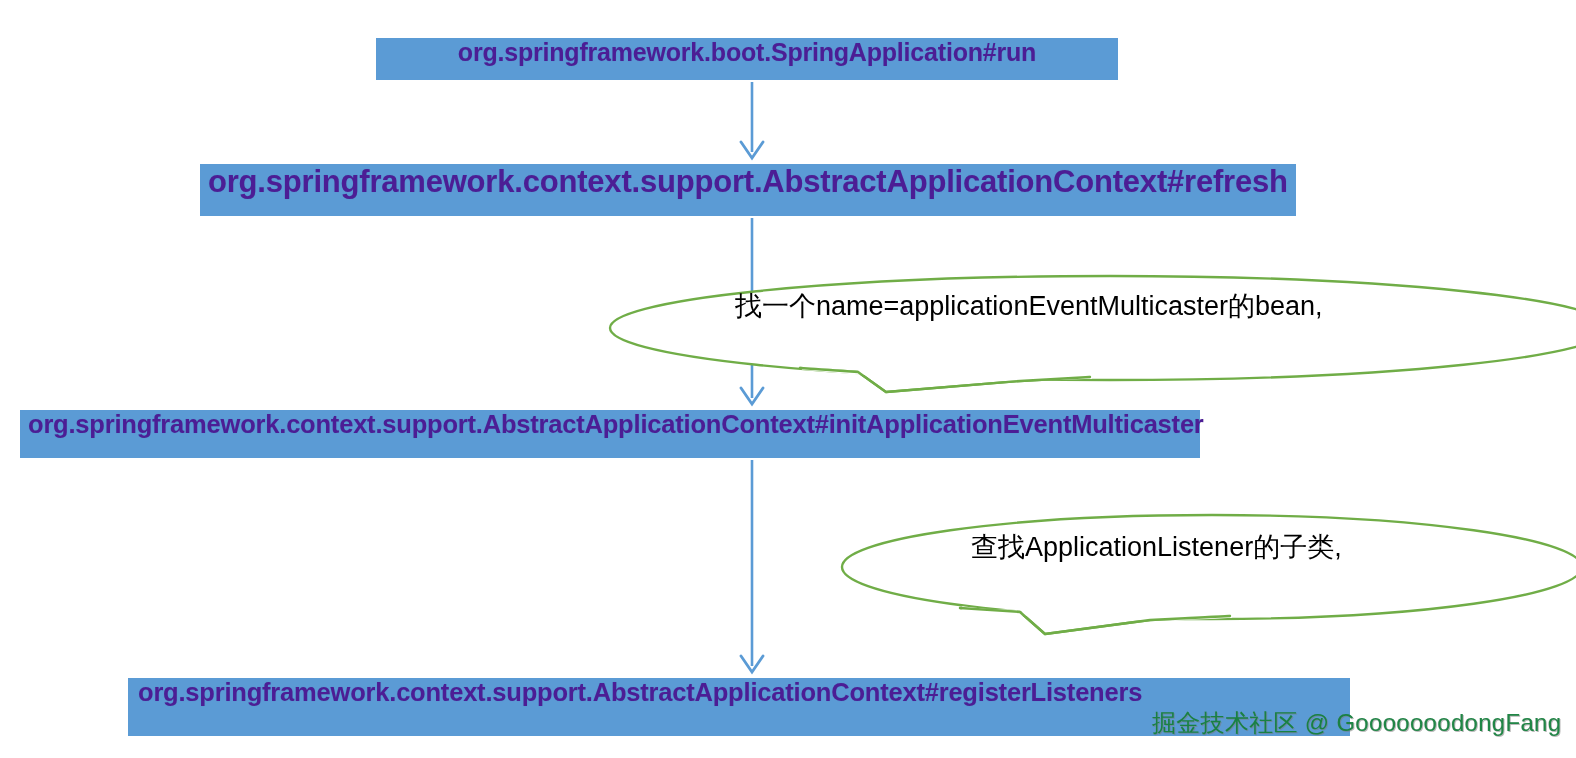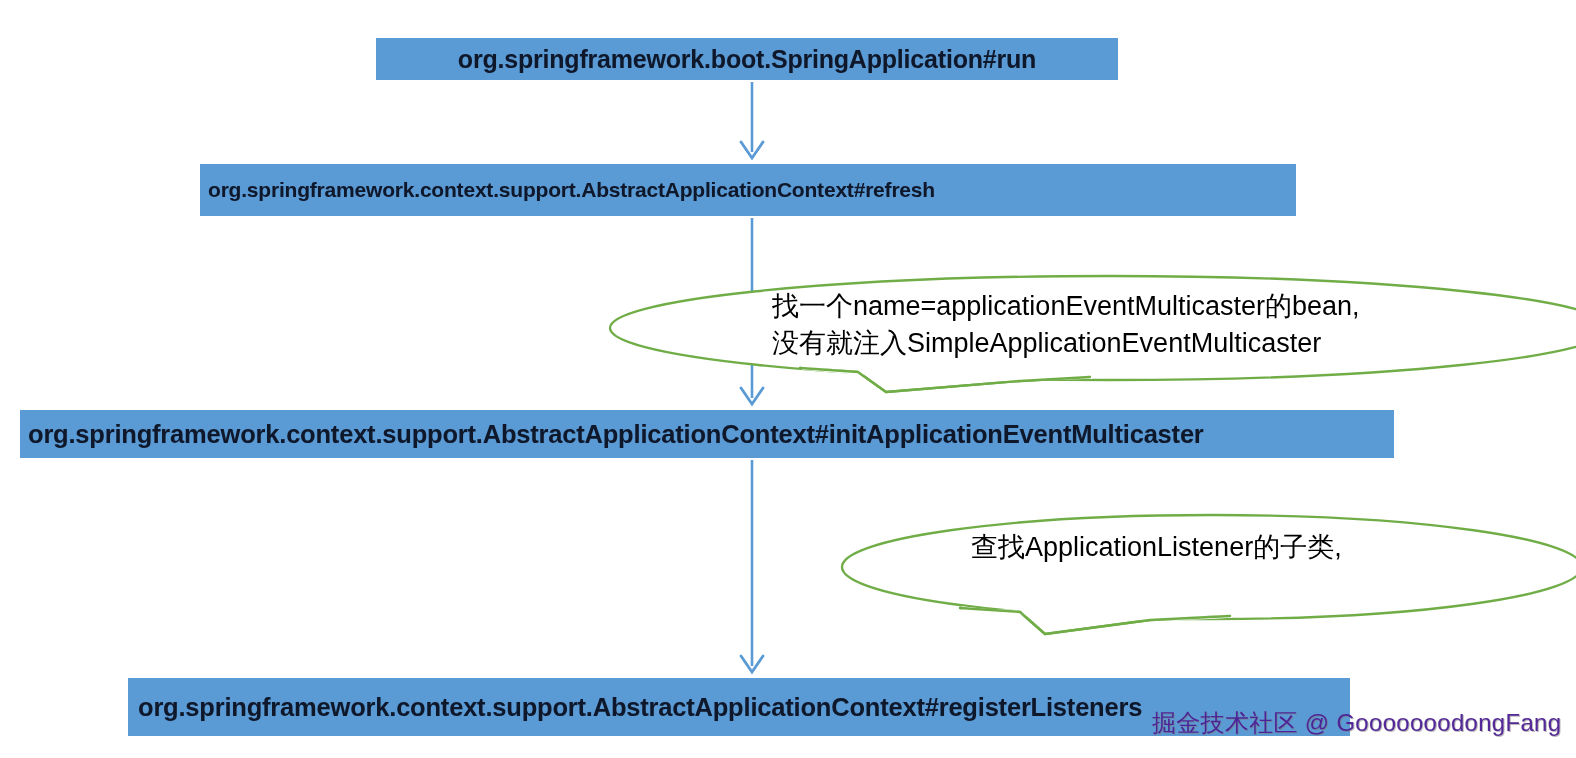--- a/index.html
+++ b/index.html
@@ -15,24 +15,24 @@
     width: 1576px;
     height: 758px;
     background: #ffffff;
     overflow: hidden;
   }
 
   
   .node {
     position: absolute;
     background: #5b9bd5;
-    color: #0f172a;
+    color: #4c1d95;
     font-weight: bold;
     display: flex;
-    align-items: center;
+    align-items: flex-start;
     box-sizing: border-box;
     white-space: nowrap;
     letter-spacing: -0.2px;
     text-shadow: 0 0 1px rgba(0,0,0,0.12);
   }
   .node-label {
     display: block;
     width: 100%;
   }
 
@@ -44,28 +44,28 @@
     font-size: 25px;
     justify-content: center;
   }
   #node-run .node-label { text-align: center; }
 
   #node-refresh {
     left: 200px;
     top: 164px;
     width: 1096px;
     height: 52px;
-    font-size: 21px;
+    font-size: 31px;
     padding-left: 8px;
   }
 
   #node-init {
     left: 20px;
     top: 410px;
-    width: 1374px;
+    width: 1180px;
     height: 48px;
     font-size: 25.5px;
     padding-left: 8px;
   }
 
   #node-register {
     left: 128px;
     top: 678px;
     width: 1222px;
     height: 58px;
@@ -84,30 +84,30 @@
   }
 
   
   .callout-text {
     position: absolute;
     color: #000000;
     font-size: 27px;
     line-height: 1.38;
     white-space: nowrap;
   }
-  #callout-1-text { left: 772px; top: 288px; }
+  #callout-1-text { left: 735px; top: 288px; }
   #callout-2-text { left: 955px; top: 529px; margin-left: 16px; }
 
   
   #watermark {
     position: absolute;
     left: 1152px;
     top: 707px;
     font-size: 24px;
-    color: #4c1d95;
+    color: #15803d;
     text-shadow:
       1px 1px 0 rgba(120,120,120,0.55),
       -0.5px -0.5px 0 rgba(140,140,140,0.35);
     white-space: nowrap;
     letter-spacing: 0.3px;
     opacity: 0.95;
   }
 </style>
 </head>
 <body>
@@ -159,21 +159,20 @@
   <div class="node" id="node-init">
     <span class="node-label">org.springframework.context.support.AbstractApplicationContext#initApplicationEventMulticaster</span>
   </div>
 
   <div class="node" id="node-register">
     <span class="node-label">org.springframework.context.support.AbstractApplicationContext#registerListeners</span>
   </div>
 
   <div class="callout-text" id="callout-1-text">
     <div>找一个name=applicationEventMulticaster的bean,</div>
-    <div>没有就注入SimpleApplicationEventMulticaster</div>
   </div>
 
   <div class="callout-text" id="callout-2-text">
     <div>查找ApplicationListener的子类,</div>
   </div>
 
   <div id="watermark">掘金技术社区 @ GooooooodongFang</div>
 
 </div>
 

